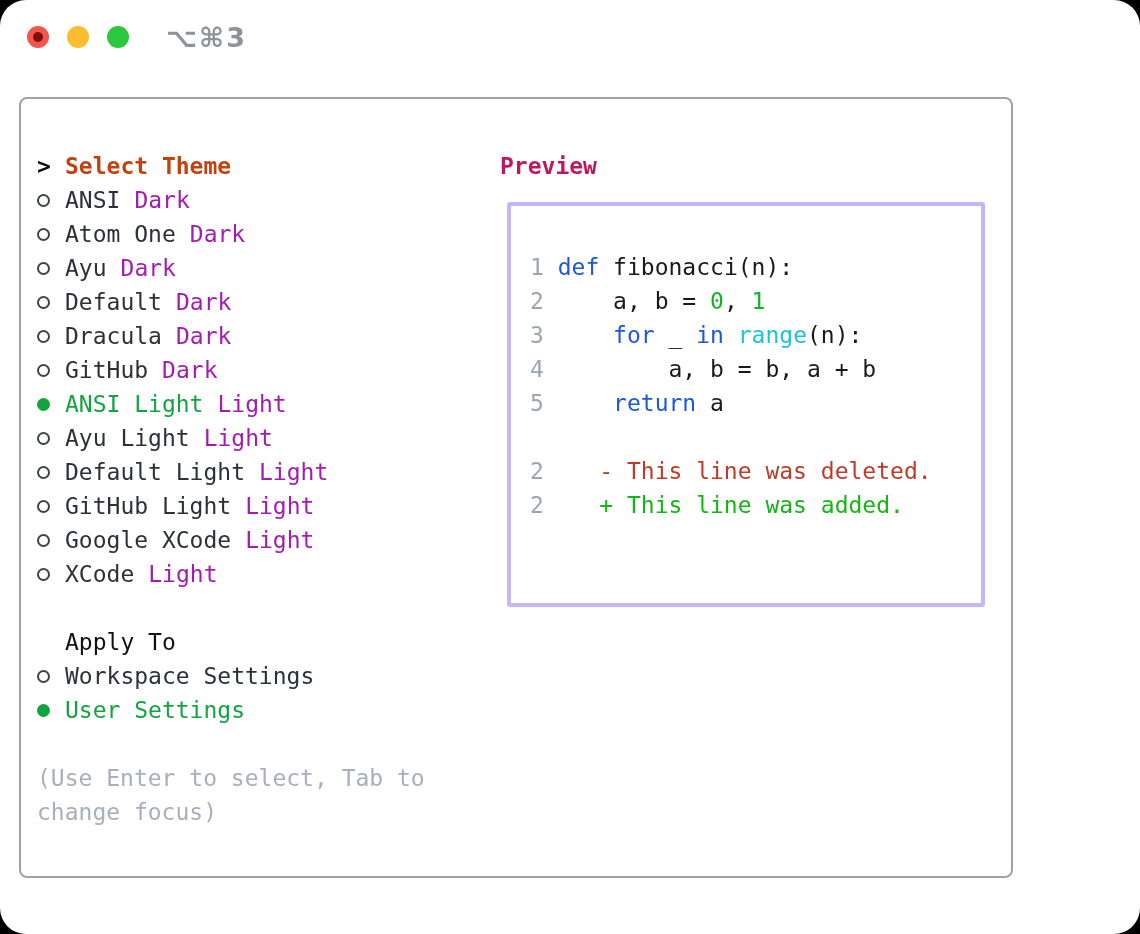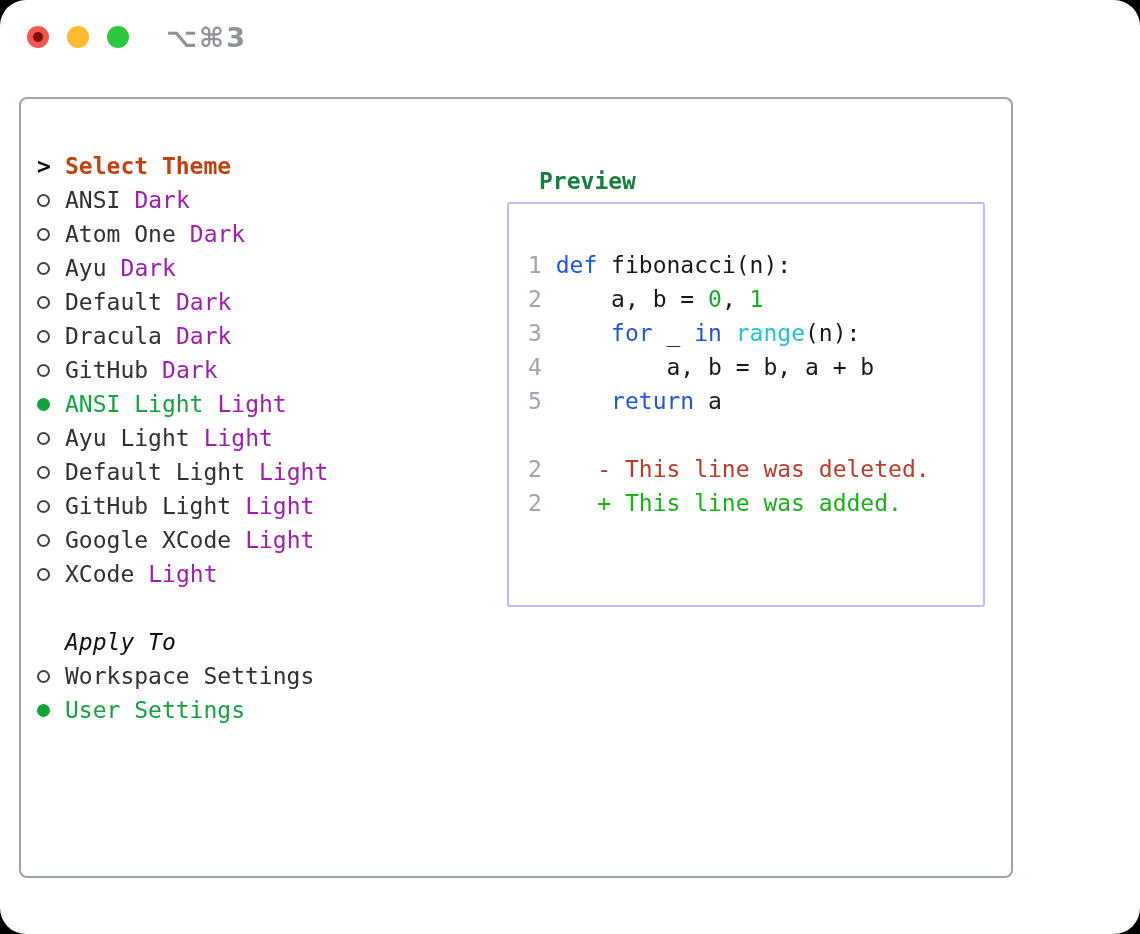--- a/index.html
+++ b/index.html
@@ -26,38 +26,38 @@
   .panel{
     position:absolute;left:19px;top:97px;width:994px;height:781px;
     border:2px solid #9ba3af;border-radius:8px;box-sizing:border-box;background:#fff;
   }
   .row{display:flex;align-items:center;height:34px;font-size:23px;white-space:pre;}
   .marker{width:28px;flex:none;display:flex;align-items:center;}
   .prompt{font-weight:bold;color:#0a0b0c;font-size:23px;}
   .circle{width:13px;height:13px;border-radius:50%;border:2.5px solid #3e434b;box-sizing:border-box;}
   .row.selected .circle{background:var(--accent-green,#12a43e);border-color:var(--accent-green,#12a43e);}
   .header-text{font-weight:bold;color:#c2410c;}
-  .subheader-text{font-weight:normal;color:#101114;font-style:italic;}
+  .subheader-text{font-weight:normal;color:#101114;}
   .item-name{color:#2c3137;}
   .row.selected .item-name{color:var(--accent-green,#12a43e);}
   .item-tag{color:#a21caf;margin-left:14px;}
   .theme-list{position:absolute;left:16px;top:50px;}
   .apply-list{position:absolute;left:16px;top:526px;}
   .help{
     position:absolute;left:16px;top:662px;width:424px;
     font-size:23px;line-height:34px;color:#a6afbb;
   }
   
   .preview-title{
-    position:absolute;left:479px;top:65px;height:34px;line-height:34px;
-    font-size:23px;font-weight:bold;color:#15803d;margin-left:39px;
+    position:absolute;left:479px;top:50px;height:34px;line-height:34px;
+    font-size:23px;font-weight:bold;color:#be185d;
   }
   .preview-box{
     position:absolute;left:486px;top:103px;width:478px;height:405px;
-    border:2px solid #c4b5fd;border-radius:3px;box-sizing:border-box;background:#fff;
+    border:4px solid #c4b5fd;border-radius:3px;box-sizing:border-box;background:#fff;
   }
   .preview-code{padding:44px 0 0 19px;}
   .code-line{height:34px;line-height:34px;font-size:23px;white-space:pre;}
   .ln{color:#9ba6b2;}
   .c-fg{color:#17191c;}
   .c-kw{color:var(--keyword-blue,#1e56e0);}
   .c-fn{color:var(--builtin-cyan,#1ec3d9);}
   .c-lit{color:var(--literal-green,#0fb426);}
   .c-ctx{color:#8b949d;}
   .c-del{color:var(--diff-del,#bf3a27);}
@@ -100,20 +100,21 @@
     <div class="apply-list">
       <div class="row">
         <span class="marker"></span>
         <span class="subheader-text">Apply To</span>
       </div>
 
     <div class="row"><span class="marker"><span class="circle"></span></span><span class="item-name">Workspace Settings</span></div>
         <div class="row selected"><span class="marker"><span class="circle"></span></span><span class="item-name">User Settings</span></div>
       </div>
 
+    <div class="help">(Use Enter to select, Tab to change focus)</div>
 
     <div class="preview-title">Preview</div>
 
     <div class="preview-box">
       <div class="preview-code">
 
       <div class="code-line"><span class="ln">1</span><span class="c-fg"> </span><span class="c-kw">def</span><span class="c-fg"> fibonacci(n):</span></div>
           <div class="code-line"><span class="ln">2</span><span class="c-fg">     a, b = </span><span class="c-lit">0</span><span class="c-fg">, </span><span class="c-lit">1</span></div>
           <div class="code-line"><span class="ln">3</span><span class="c-fg">     </span><span class="c-kw">for</span><span class="c-fg"> _ </span><span class="c-kw">in</span><span class="c-fg"> </span><span class="c-fn">range</span><span class="c-fg">(n):</span></div>
           <div class="code-line"><span class="ln">4</span><span class="c-fg">         a, b = b, a + b</span></div>

